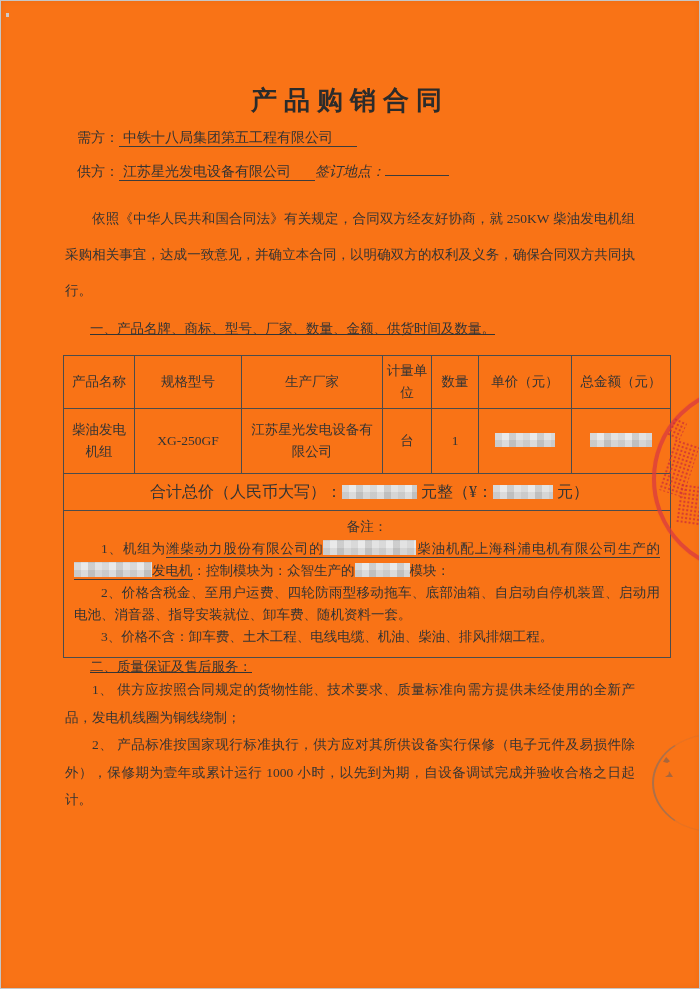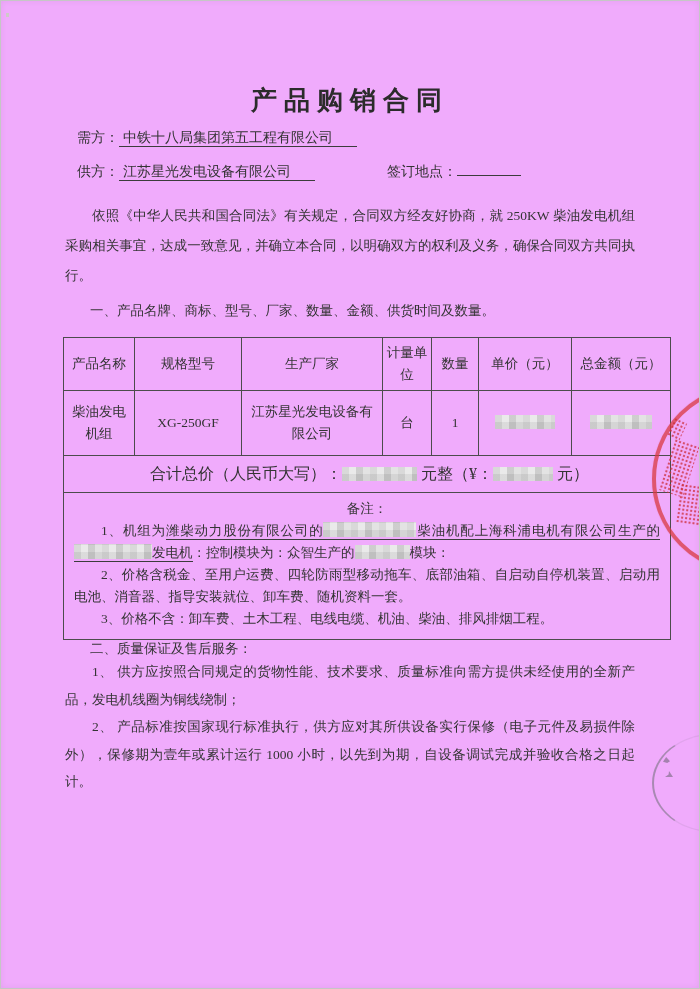--- a/index.html
+++ b/index.html
@@ -1,50 +1,50 @@
 <!DOCTYPE html>
 <html><head>
 <meta charset="utf-8">
 <style>
   html,body{margin:0;padding:0;background:#ffffff;}
   .page{
     position:relative;
     width:700px;height:989px;
     box-sizing:border-box;
-    background:#f0abfc;
+    background:#f97316;
     border:1px solid #c6c6c6;
     box-shadow:inset 0 0 6px rgba(0,0,0,.06);
     overflow:hidden;
     font-family:"Liberation Serif","DejaVu Serif",serif;
     color:#333;
   }
   .content{width:574px;margin:0 auto;}
   .doc-title{
     margin-top:82px;
     text-align:center;
     font-size:26px;
     font-weight:bold;
     letter-spacing:7px;
     color:#2b2b2b;
   }
   .party-line{margin-top:11px;padding-left:14px;font-size:14px;white-space:nowrap;}
   .party-line + .party-line{margin-top:15px;}
   .u{border-bottom:1px solid #3c3c3c;padding-bottom:1px;}
   .party-name{padding:0 24px 1px 4px;}
-  .sign-place{display:inline-block;margin-left:72px;}
+  .sign-place{display:inline-block;font-style:italic;}
   .blank-line{display:inline-block;width:64px;border-bottom:1px solid #3c3c3c;height:13px;vertical-align:baseline;}
   .para{
     margin:20px 2px 0 2px;
     font-size:13.5px;
-    line-height:30px;
+    line-height:36px;
     text-align:justify;
     text-indent:2em;
     color:#343434;
   }
-  .sec-head{margin-top:11px;font-size:13.5px;padding-left:2em;color:#343434;}
+  .sec-head{margin-top:11px;font-size:13.5px;padding-left:2em;color:#343434;text-decoration:underline;}
   table.contract{
     width:574px;border-collapse:collapse;margin-top:17px;
     font-size:13.5px;color:#343434;table-layout:fixed;
   }
   table.contract th,table.contract td{
     border:1px solid #4c4c4c;
     font-weight:normal;
     text-align:center;
     vertical-align:middle;
     padding:2px 3px;

